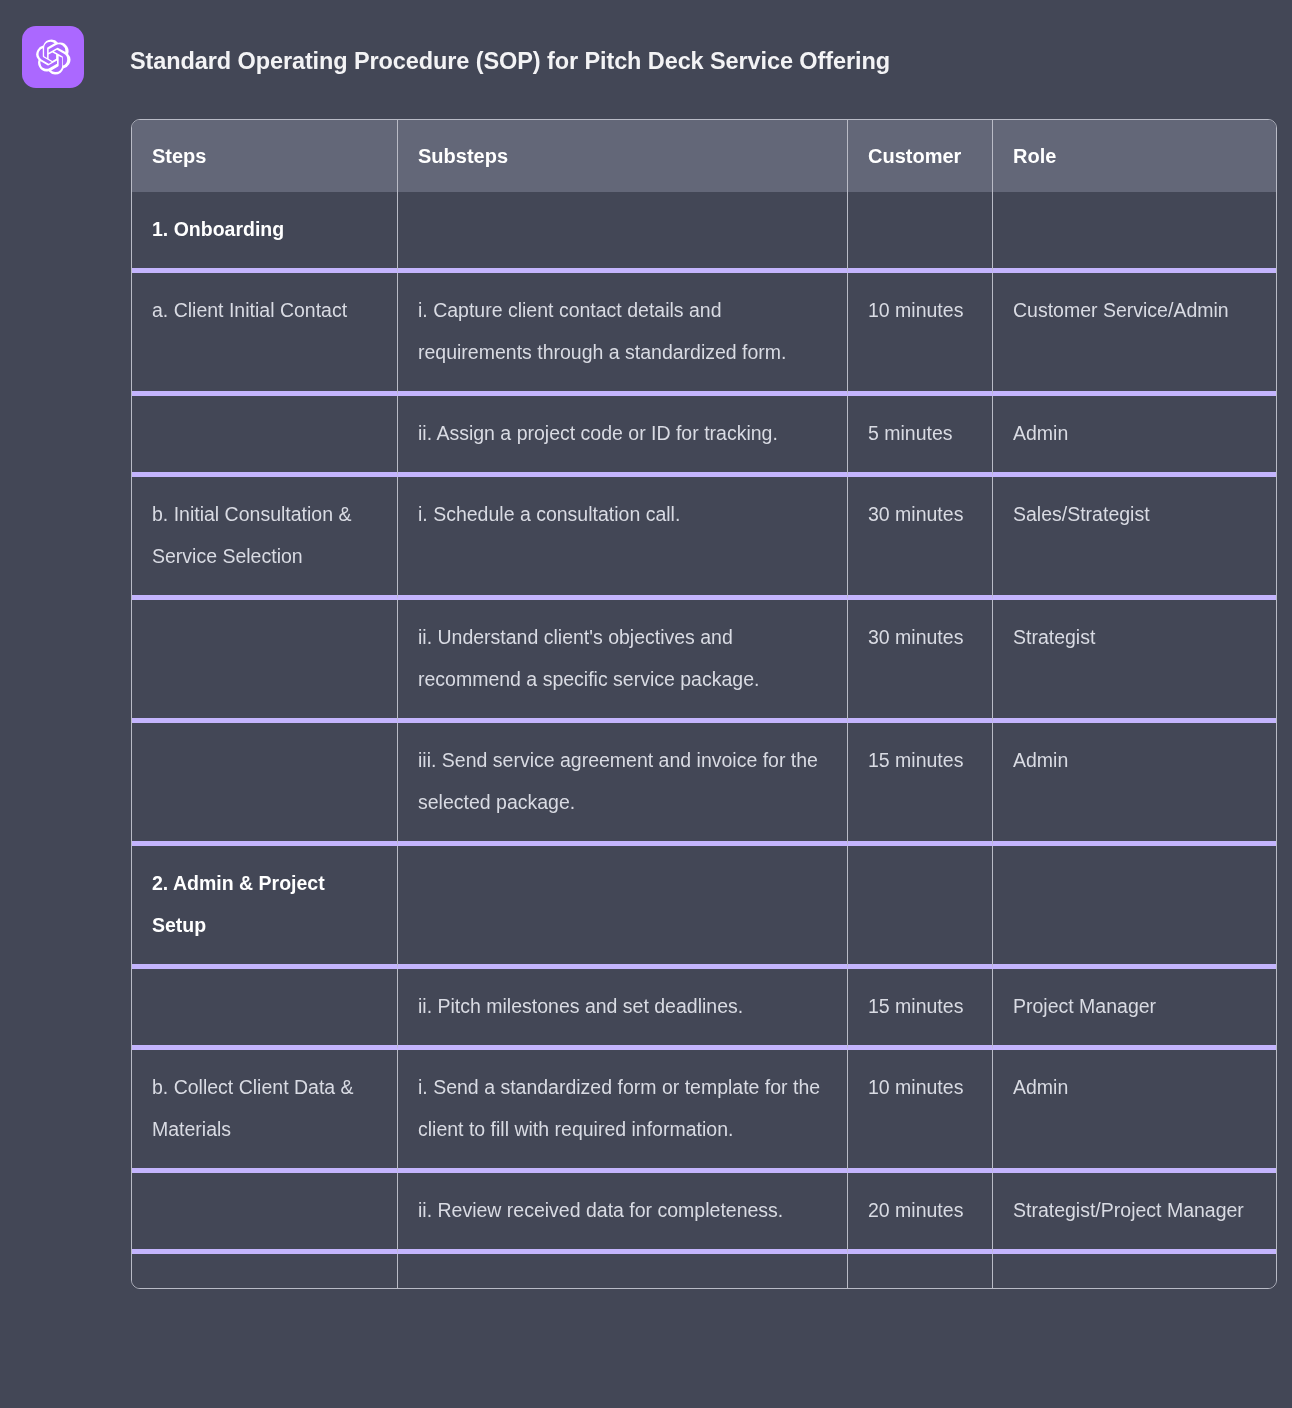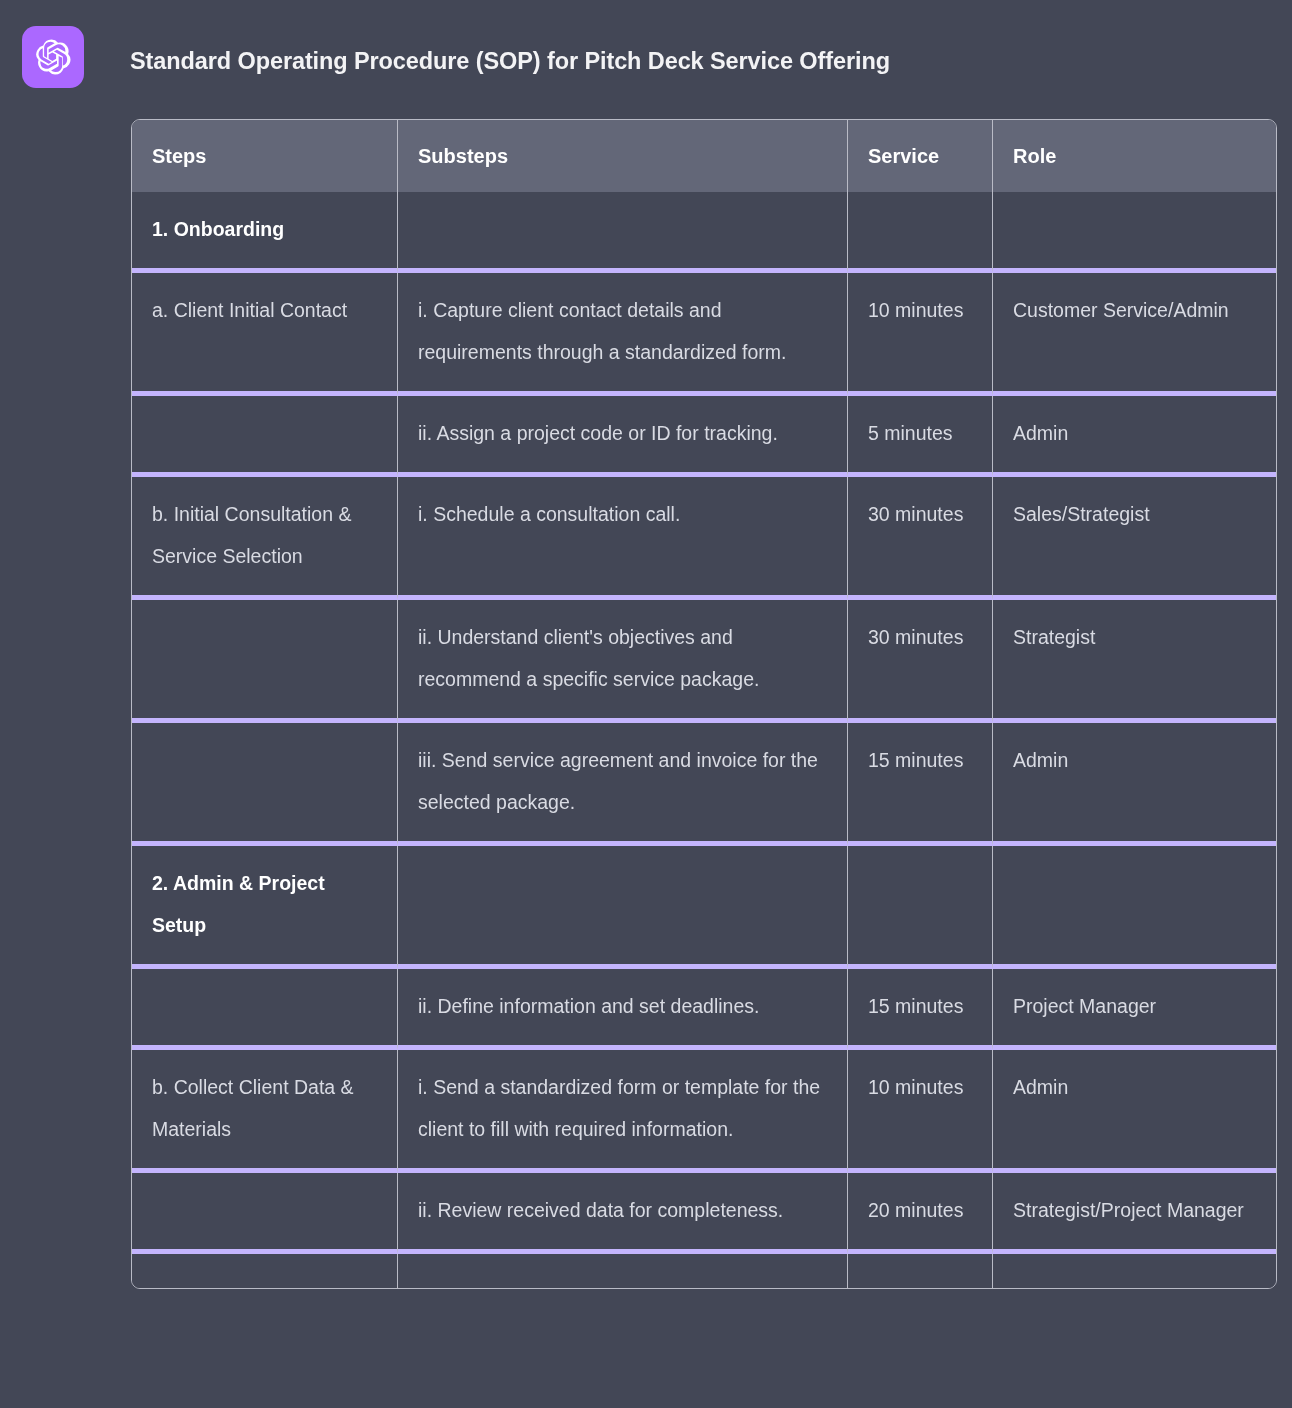--- a/index.html
+++ b/index.html
@@ -114,21 +114,21 @@
     <colgroup>
       <col class="c-steps">
         <col class="c-substeps">
         <col class="c-timings">
         <col class="c-role">
     </colgroup>
     <thead>
       <tr>
         <th>Steps</th>
         <th>Substeps</th>
-        <th>Service</th>
+        <th>Customer</th>
         <th>Role</th>
       </tr>
     </thead>
     <tbody>
         <tr class="section-row">
           <td class="step-cell">1. Onboarding</td>
           <td class="substep-cell"></td>
           <td class="timing-cell"></td>
           <td class="role-cell"></td>
         </tr>
@@ -163,21 +163,21 @@
           <td class="role-cell">Admin</td>
         </tr>
         <tr class="section-row">
           <td class="step-cell">2. Admin &amp; Project Setup</td>
           <td class="substep-cell"></td>
           <td class="timing-cell"></td>
           <td class="role-cell"></td>
         </tr>
         <tr>
           <td class="step-cell"></td>
-          <td class="substep-cell">ii. Define information and set deadlines.</td>
+          <td class="substep-cell">ii. Pitch milestones and set deadlines.</td>
           <td class="timing-cell">15 minutes</td>
           <td class="role-cell">Project Manager</td>
         </tr>
         <tr>
           <td class="step-cell">b. Collect Client Data &amp; Materials</td>
           <td class="substep-cell">i. Send a standardized form or template for the client to fill with required information.</td>
           <td class="timing-cell">10 minutes</td>
           <td class="role-cell">Admin</td>
         </tr>
         <tr>

